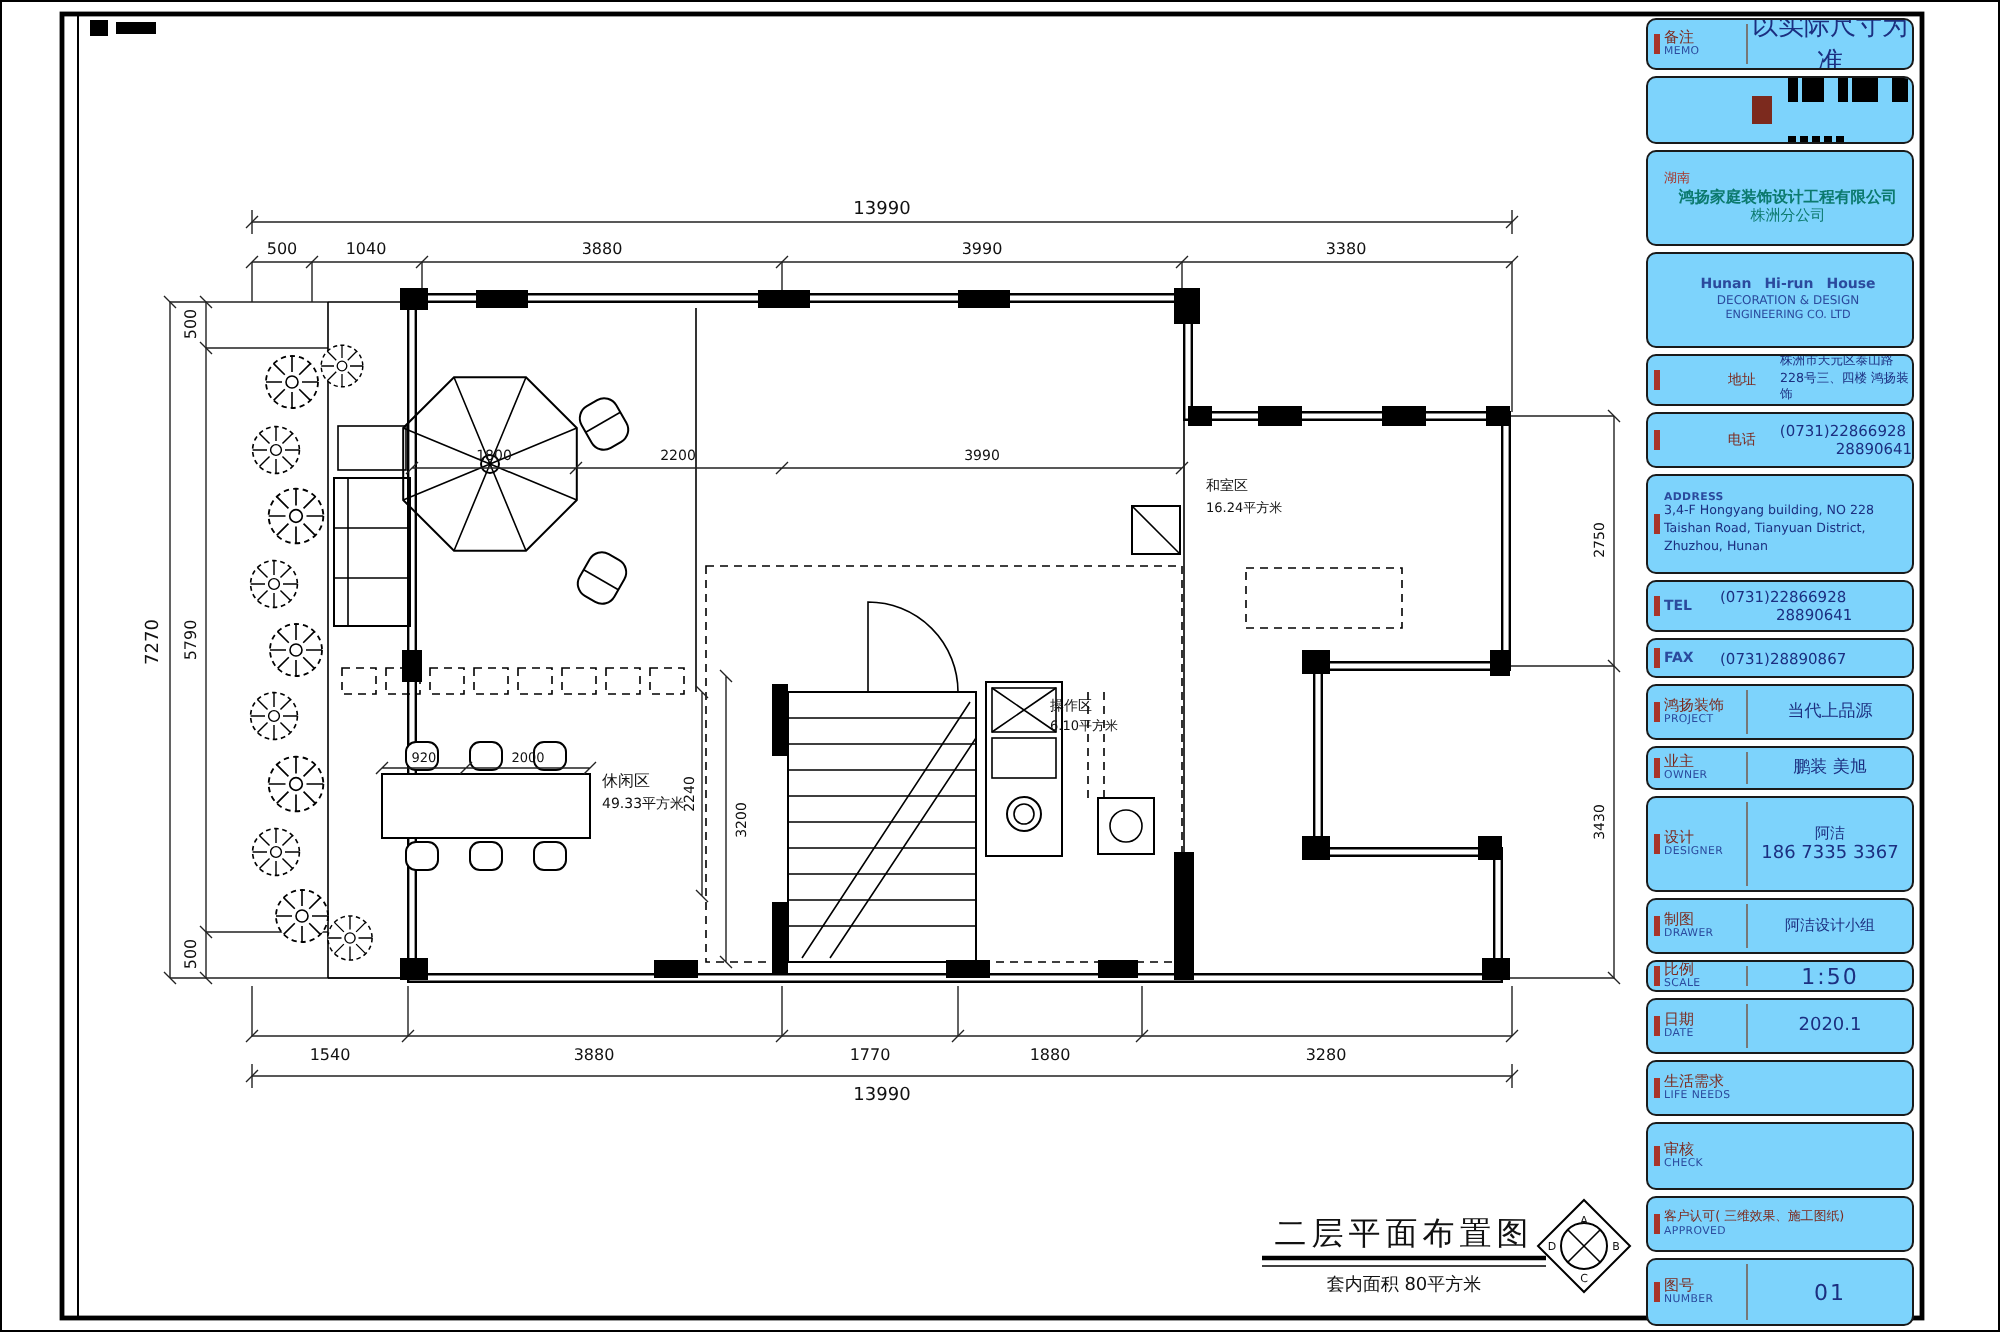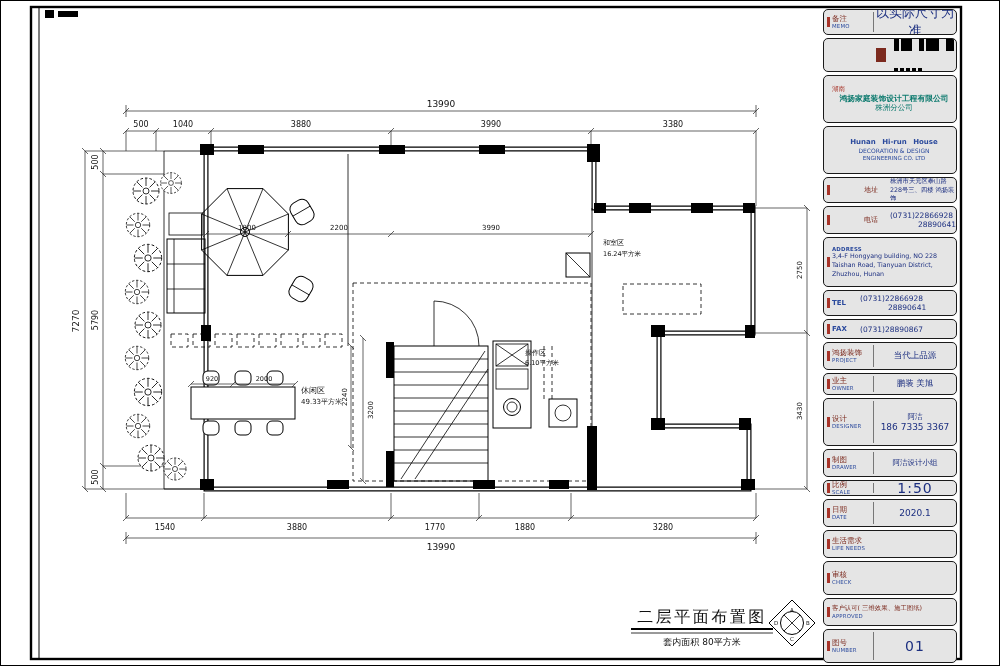--- a/index.html
+++ b/index.html
@@ -23,39 +23,39 @@
   svg text { fill:#111; font-family:"DejaVu Sans","Liberation Sans",sans-serif; }
   .d9 { font-size:9px; } .d8 { font-size:8px; } .d7 { font-size:7px; } .d6 { font-size:6.5px; }
   .mid { text-anchor:middle; }
   .ttl { font-size:16px; letter-spacing:2.5px; }
   .sub { font-size:9px; }
   .cmp { font-size:5.5px; }
 
   
   .tb { position:absolute; left:822px; top:8px; width:134px; display:flex;
         flex-direction:column; gap:3px; z-index:2; }
-  .cell { position:relative; border:1px solid #1a1a1a; border-radius:5px; background:#e5e5e5;
+  .cell { position:relative; border:1px solid #1a1a1a; border-radius:5px; background:#7dd3fc;
           padding:2px 0 2px 8px; display:flex; flex-direction:column; justify-content:center;
           overflow:hidden; }
   .row { flex-direction:row; align-items:center; }
   .h20{height:20px}.h26{height:26px}.h28{height:28px}.h30{height:22px}.h32{height:16px}
   .h34{height:34px}.h36{height:48px}.h50{height:50px}
   .tick { position:absolute; left:2.5px; top:50%; transform:translateY(-50%);
           width:3px; height:10px; background:#a8352a; }
   .lab { width:42px; min-width:42px; align-self:stretch; display:flex; flex-direction:column;
          justify-content:center; border-right:1px solid #777; }
   .lcn { color:#7c2a1e; font-size:7.5px; line-height:1.2; }
   .len { color:#2b4a9d; font-size:5.4px; line-height:1.15; letter-spacing:.2px; }
   .lab2 { width:26px; min-width:26px; color:#7c2a1e; font-size:7px;margin-left:32px; }
   .lab3 { width:28px; min-width:28px; color:#2b4a9d; font-size:7px; font-weight:bold; }
   .vwrap { flex:1; display:flex; flex-direction:column; align-items:center;
            justify-content:center; text-align:center; }
   .val { color:#1c2f80; }
   .v6{font-size:6.3px;line-height:1.4}.v7{font-size:13px}.v75{font-size:7.5px}
-  .v8{font-size:8.5px}.v9{font-size:9px}.v10{font-size:14px;letter-spacing:1px}
+  .v8{font-size:8.5px}.v9{font-size:9px}.v10{font-size:11px;letter-spacing:1px}
   .region { color:#a8352a; font-size:6.5px; }
   .cname  { color:#0c7a6e; font-size:7.8px; font-weight:bold; text-align:center; line-height:1.25; }
   .cbranch{ color:#0c7a6e; font-size:7.5px; text-align:center; }
   .cen { color:#2b4a9d; text-align:center; line-height:1.3; }
   .cen1{ font-size:7px; font-weight:bold; word-spacing:4px; }
   .cen2{ font-size:6px; } .cen3{ font-size:5.6px; }
   .logo-cell { flex-direction:row; align-items:center; justify-content:flex-end; gap:2px; }
   .logo-red { width:10px; height:14px; background:#7c2a1e; margin-right:6px; }
   .lb { height:16px; background:#000; display:inline-block; margin-right:2px; }
   .logo-dots span { display:inline-block; width:4px; height:4px; background:#000; margin-right:2px; }

